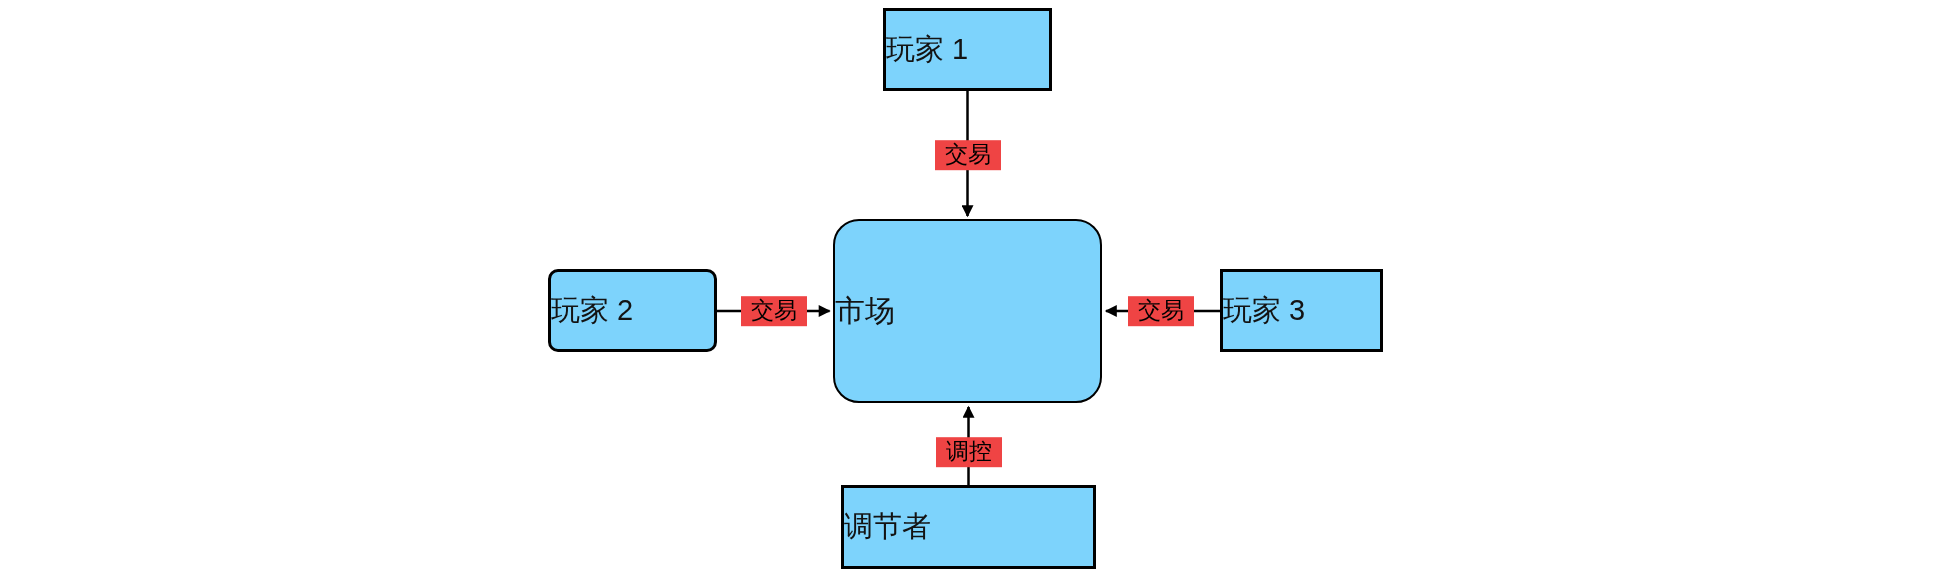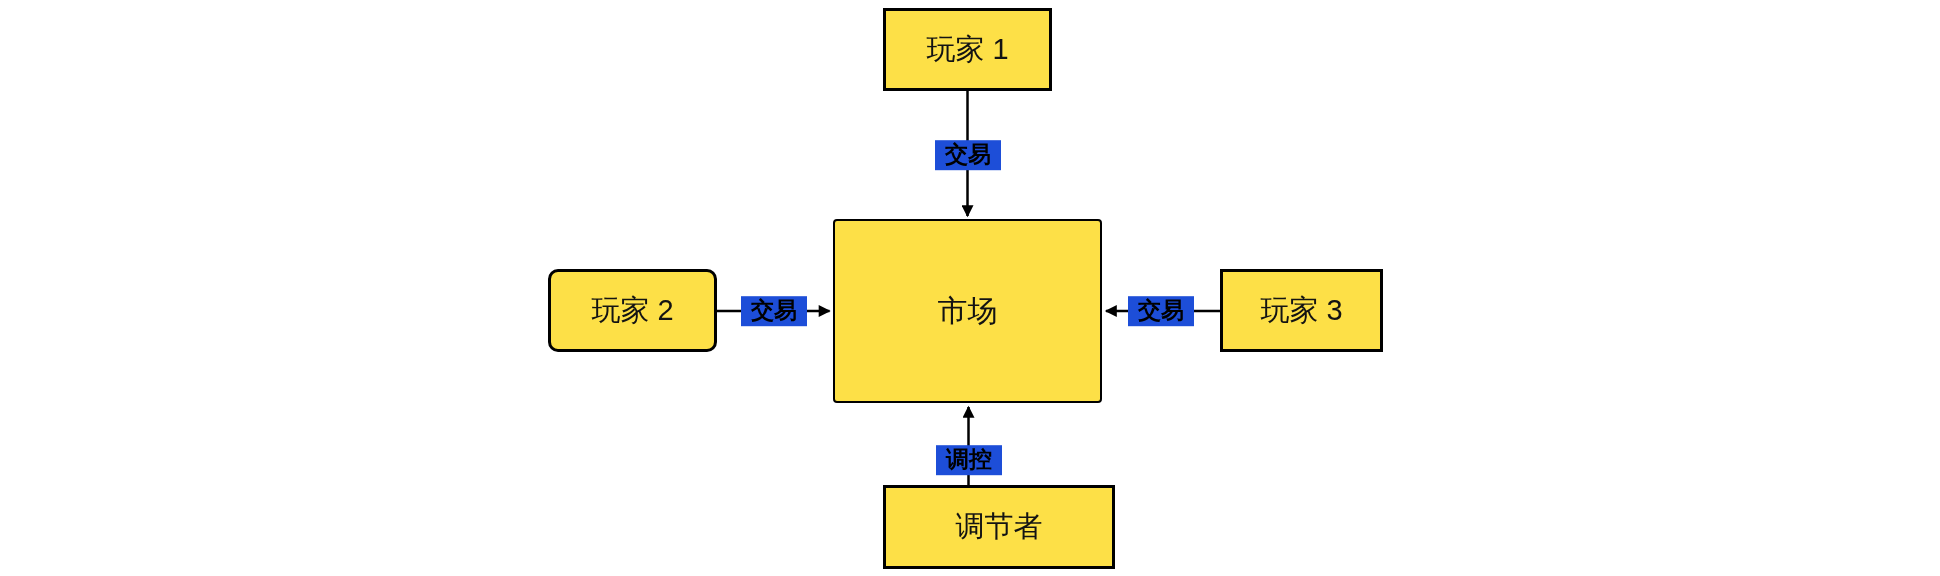--- a/index.html
+++ b/index.html
@@ -19,41 +19,41 @@
     position: absolute;
     left: 0;
     top: 0;
     width: 1940px;
     height: 576px;
   }
   .node {
     position: absolute;
     display: flex;
     align-items: center;
-    justify-content: center;
-    background: #fde047;
+    justify-content: flex-start;
+    background: #7dd3fc;
     border: 3px solid #000000;
     box-sizing: border-box;
     color: #131313;
     font-size: 29px;
     font-weight: 400;
     white-space: nowrap;
   }
   .node--market {
     border-width: 2.5px;
-    border-radius: 4px;
+    border-radius: 26px;
     font-size: 30px;
   }
   .edge-label {
     position: absolute;
     transform: translate(-50%, -50%);
-    background: #1d4ed8;
+    background: #ef4444;
     padding: 1px 10px;
     font-size: 23px;
-    font-weight: 700;
+    font-weight: 400;
     color: #000000;
     white-space: nowrap;
     line-height: 1.2;
   }
 </style>
 </head>
 <body>
 
 <div class="canvas">
 
@@ -78,25 +78,25 @@
   </div>
 
   <div class="node node--market" style="left:833px; top:219px; width:269px; height:184px;">
     <span>市场</span>
   </div>
 
   <div class="node" style="left:1220px; top:269px; width:163px; height:83px;">
     <span>玩家 3</span>
   </div>
 
-  <div class="node" style="left:883px; top:485px; width:232px; height:84px;">
+  <div class="node" style="left:841px; top:485px; width:255px; height:84px;">
     <span>调节者</span>
   </div>
 
   <div class="edge-label" style="left:968px; top:155px;">交易</div>
 
   <div class="edge-label" style="left:774px; top:311px;">交易</div>
 
   <div class="edge-label" style="left:1161px; top:311px;">交易</div>
 
-  <div class="edge-label" style="left:969px; top:452px;margin-top:8px;">调控</div>
+  <div class="edge-label" style="left:969px; top:452px;">调控</div>
 
 </div>
 
 </body></html>

